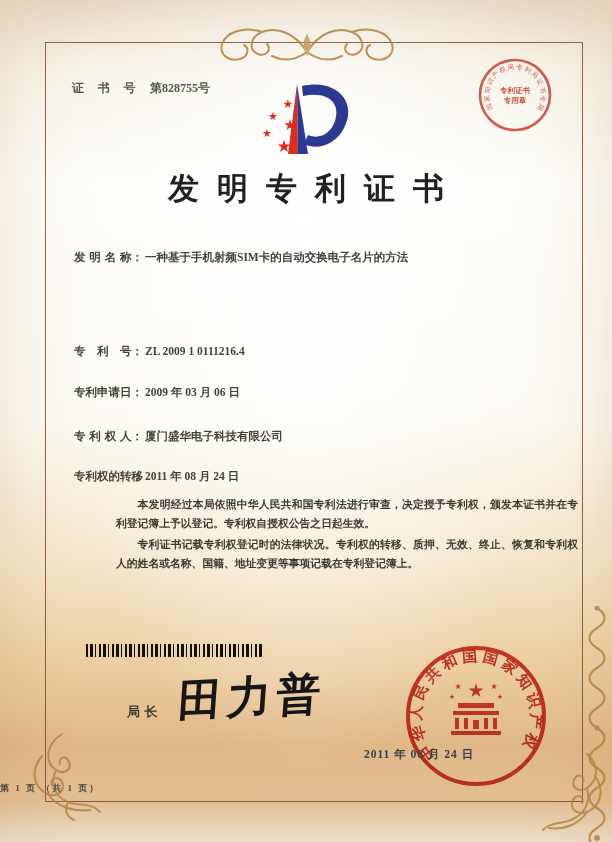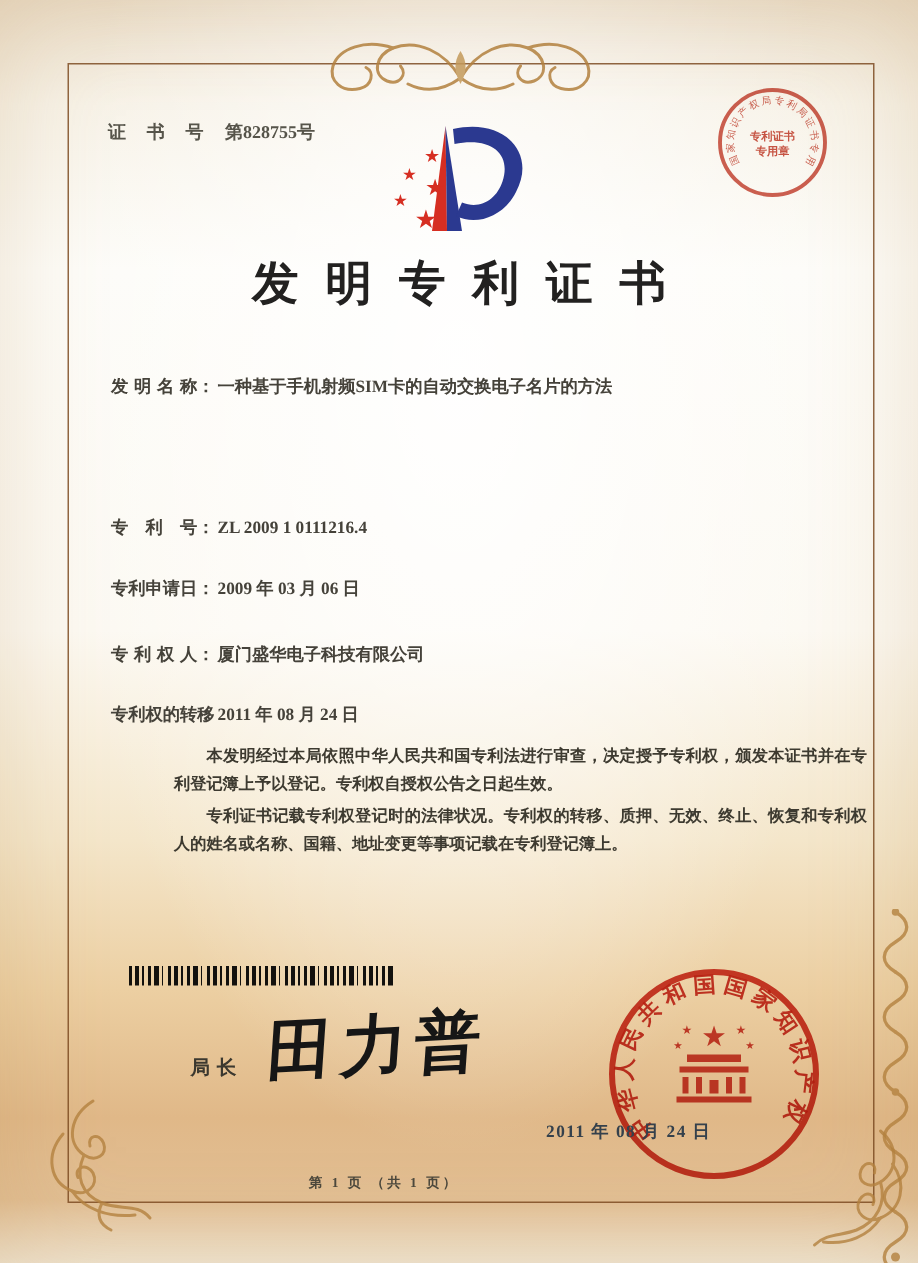--- a/index.html
+++ b/index.html
@@ -39,21 +39,21 @@
     mix-blend-mode:multiply;
   }
   .director{position:absolute;left:127px;top:703px;font-size:13px;font-weight:bold;
             letter-spacing:.35em;color:#3b382f;text-align:right;}
   .signature{
     position:absolute;left:178px;top:668px;font-size:44px;font-weight:bold;color:#161616;
     letter-spacing:.12em;transform:rotate(-3deg) skewX(-7deg);
   }
   .sealdate{position:absolute;left:364px;top:747px;font-size:11.5px;font-weight:bold;
             color:#35414c;letter-spacing:1px;z-index:6;}
-  .footer{position:absolute;left:0;top:782px;width:512px;text-align:center;
+  .footer{position:absolute;left:0;top:782px;width:512px;text-align:left;
           font-size:9px;font-weight:bold;letter-spacing:2px;color:#4c483c;}
   .svgabs{position:absolute;}
   .seal{mix-blend-mode:multiply;}
   .gold{stroke:#b3813f;fill:none;stroke-linecap:round;}
 </style>
 </head>
 <body>
 
 <div class="page">
 

